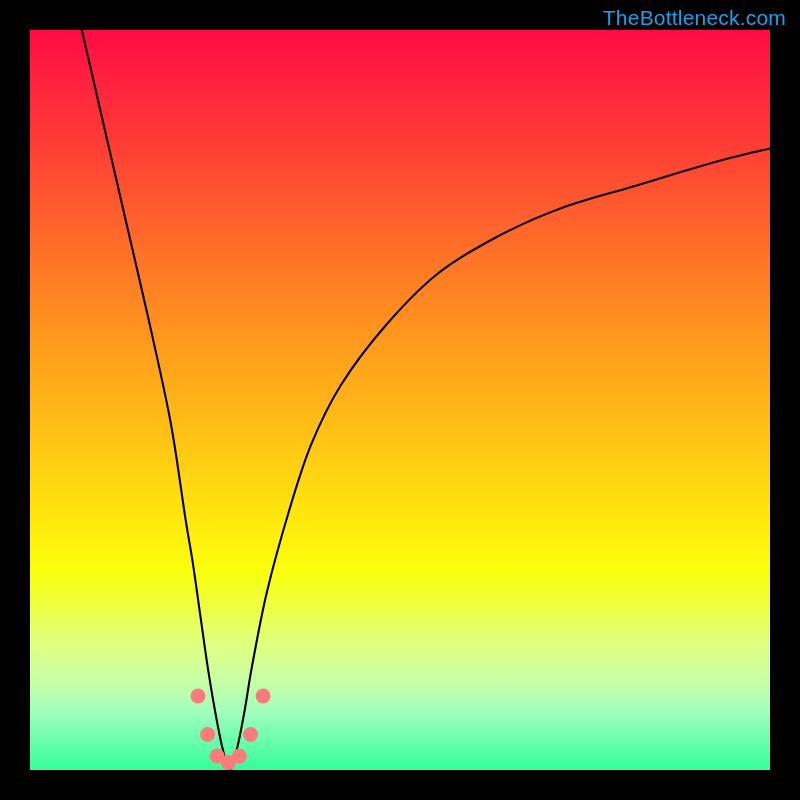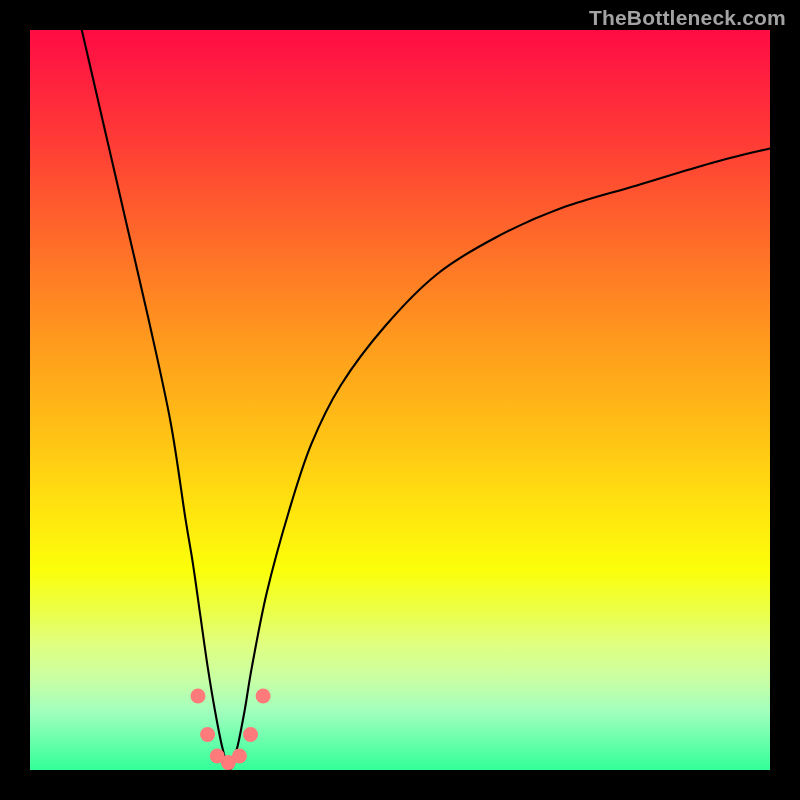--- a/index.html
+++ b/index.html
@@ -30,23 +30,23 @@
       #e0ff80 83%,
       #c7ffa6 88%,
       #a2ffbd 92%,
       #33ff99 100%
     );
   }
   .watermark {
     position: absolute;
     top: 6px;
     right: 14px;
-    color: #a3a3a3;
+    color: #0ea5e9;
     font-size: 21px;
-    font-weight: 700;
+    font-weight: 400;
     letter-spacing: 0.2px;
     user-select: none;
   }
   svg.curve-layer {
     position: absolute;
     left: 0;
     top: 0;
     width: 740px;
     height: 740px;
     overflow: visible;

